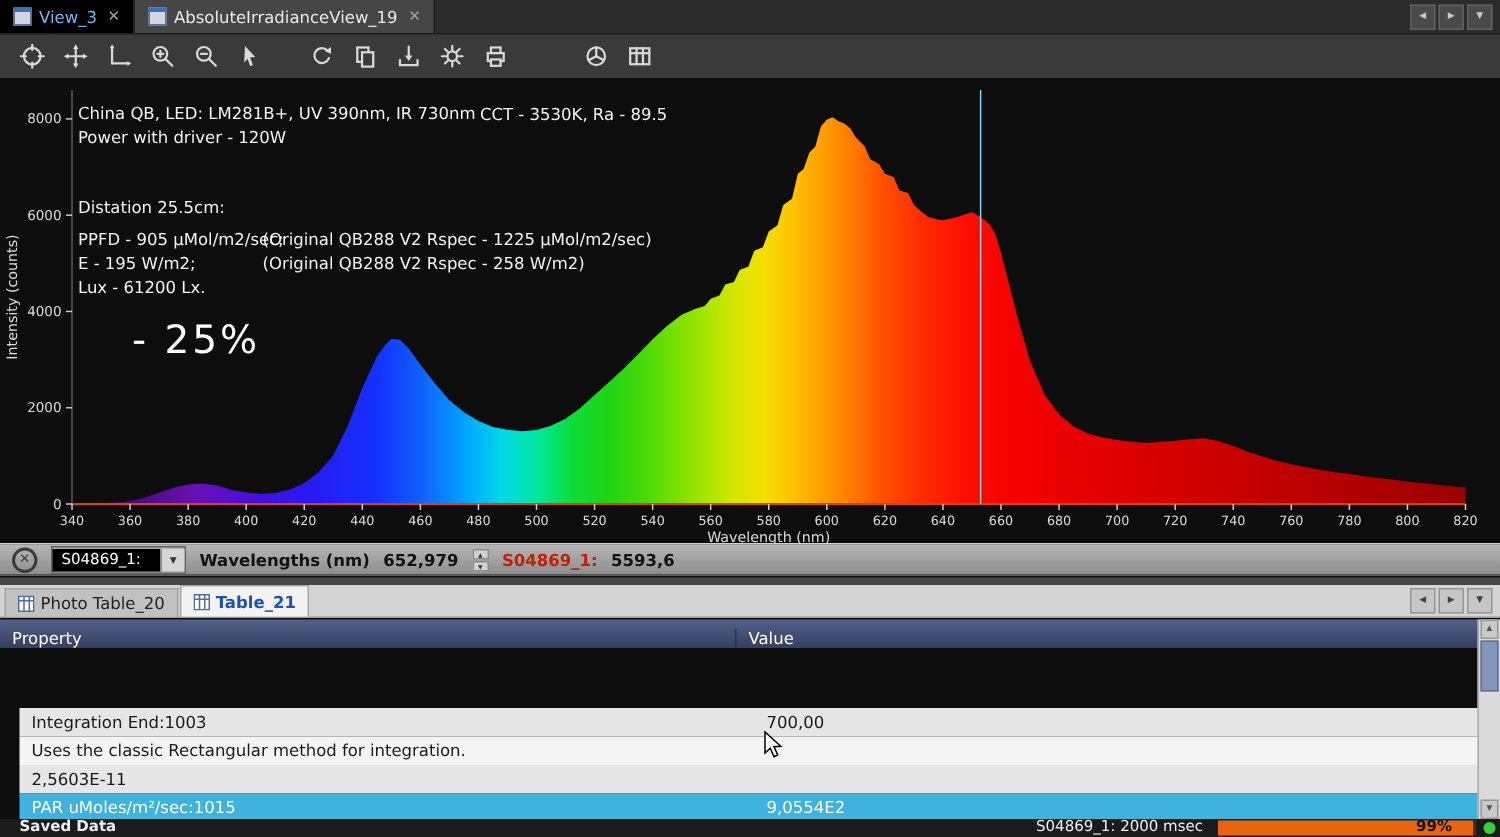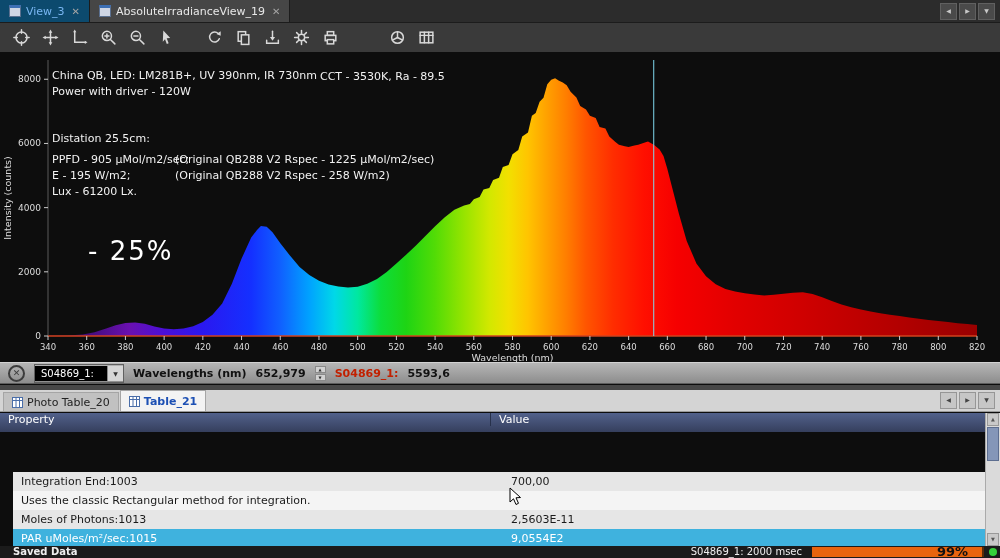--- a/index.html
+++ b/index.html
@@ -1,21 +1,21 @@
 <!DOCTYPE html>
 <html><head>
 <meta charset="utf-8">
 <style>
   html,body{margin:0;padding:0;background:#000;}
   .app{position:relative;width:1000px;height:558px;background:#0d0d0d;font-family:"DejaVu Sans",sans-serif;overflow:hidden;}
 
   
   .titlebar{position:absolute;top:0;left:0;right:0;height:22px;background:#2c2c2c;border-bottom:1px solid #1c1c1c;display:flex;align-items:stretch;}
   .dtab{display:flex;align-items:center;gap:5px;padding:0 9px;font-size:11px;cursor:default;}
-  .dtab-inactive{background:#0c4a6e;color:#79b6f2;}
+  .dtab-inactive{background:#000000;color:#79b6f2;}
   .dtab-active{background:#464646;color:#e8e8e8;border-left:1px solid #1c1c1c;border-right:1px solid #1c1c1c;}
   .winicon{display:inline-block;width:10px;height:8px;background:#cfd6e4;border:1px solid #5b708f;border-top:3px solid #3d6fb4;}
   .tab-close{color:#a5a5a5;font-size:10px;margin-left:2px;}
   .win-controls{margin-left:auto;display:flex;gap:2px;padding:3px 5px;align-items:center;}
   .wbtn{width:15px;height:15px;background:#4a4a4a;border:1px solid #606060;color:#c9c9c9;font-size:6px;line-height:13px;text-align:center;}
 
   
   .toolbar{position:absolute;top:23px;left:0;right:0;height:29px;background:#3a3a3a;border-bottom:1px solid #2a2a2a;display:flex;align-items:center;padding-left:8px;gap:3px;}
   .tbtn{width:26px;height:24px;display:flex;align-items:center;justify-content:center;border-radius:2px;}
   .tbtn svg{stroke:#d9d9d9;fill:none;stroke-width:1.4;stroke-linecap:round;}
@@ -41,21 +41,21 @@
   .splitter{position:absolute;top:385px;left:0;right:0;height:5px;background:#474747;}
 
   
   .panel-tabs{position:absolute;top:390px;left:0;right:0;height:22px;background:#d4d4d4;border-bottom:1px solid #9a9a9a;display:flex;align-items:flex-end;padding-left:3px;gap:1px;box-sizing:border-box;}
   .ptab{display:flex;align-items:center;gap:4px;height:18px;padding:0 8px;font-size:11px;background:#c1c1c1;color:#222;border:1px solid #a5a5a5;border-bottom:none;}
   .ptab-selected{background:#f3f3f3;color:#1d50b4;font-weight:bold;height:20px;}
   .pwin-controls{margin-left:auto;display:flex;gap:2px;padding:2px 5px;align-items:center;}
   .pbtn{width:15px;height:15px;background:#c6c6c6;border:1px solid #969696;color:#444;font-size:6px;line-height:13px;text-align:center;}
 
   
-  .thead{position:absolute;top:413px;left:0;width:985px;height:19px;background:linear-gradient(#52618b,#353f5d);color:#fff;font-size:11px;display:flex;align-items:flex-start;}
+  .thead{position:absolute;top:413px;left:0;width:985px;height:19px;background:linear-gradient(#52618b,#353f5d);color:#fff;font-size:11px;display:flex;align-items:flex-end;}
   .th-prop{width:482px;padding-left:8px;}
   .th-val{padding-left:8px;border-left:1px solid #27314b;}
   .tbody{position:absolute;top:432px;left:13px;width:985px;margin-top:40px;}
   .trow{height:19px;display:flex;align-items:center;font-size:11px;color:#1a1a1a;}
   .trow:nth-child(odd){background:#e6e6e6;}
   .trow:nth-child(even){background:#f4f4f4;}
   .cell-prop{width:482px;padding-left:8px;white-space:nowrap;overflow:hidden;}
   .cell-val{padding-left:8px;white-space:nowrap;}
 
   
@@ -64,21 +64,21 @@
   .vs-up{top:0;}
   .vs-down{bottom:0;}
   .vs-thumb{position:absolute;left:1px;top:14px;width:12px;height:34px;background:#8496b8;border:1px solid #5d6e90;box-sizing:border-box;}
 
   
   .statusbar{position:absolute;top:546px;left:0;right:0;height:12px;background:#1b1b1b;color:#eee;font-size:10px;display:flex;align-items:center;}
   .sb-left{font-weight:bold;padding-left:13px;line-height:12px;}
   .sb-acq{margin-left:auto;margin-right:10px;line-height:12px;}
   .progress{position:relative;width:172px;height:10px;background:#5a2a08;margin-right:5px;}
   .progress-fill{position:absolute;left:0;top:0;bottom:0;background:#e8640e;}
-  .progress-text{position:absolute;right:16px;top:0;font-size:13px;line-height:10px;color:#111;font-weight:bold;}
+  .progress-text{position:absolute;right:16px;top:0;font-size:10px;line-height:10px;color:#111;font-weight:bold;}
   .green-dot{width:8px;height:8px;border-radius:50%;background:#35d03a;margin-right:3px;flex:none;}
 
   .mouse-cursor{position:absolute;left:509px;top:487px;width:14px;height:20px;pointer-events:none;}
 </style>
 </head>
 <body>
 
 <div class="app">
 
   <div class="titlebar">
@@ -309,21 +309,21 @@
       </svg>
     <div class="anno" style="left:52px;top:17px;">China QB, LED: LM281B+, UV 390nm, IR 730nm</div>
     <div class="anno" style="left:52px;top:33px;">Power with driver - 120W</div>
     <div class="anno" style="left:320px;top:18px;">CCT - 3530K, Ra - 89.5</div>
     <div class="anno" style="left:52px;top:80px;">Distation 25.5cm:</div>
     <div class="anno" style="left:52px;top:101px;">PPFD - 905 µMol/m2/sec;</div>
     <div class="anno" style="left:175px;top:101px;">(Original QB288 V2 Rspec - 1225 µMol/m2/sec)</div>
     <div class="anno" style="left:52px;top:117px;">E - 195 W/m2;</div>
     <div class="anno" style="left:175px;top:117px;">(Original QB288 V2 Rspec - 258 W/m2)</div>
     <div class="anno" style="left:52px;top:133px;">Lux - 61200 Lx.</div>
-    <div class="anno anno-delta" style="left:88px;top:184px;text-align:right;">- 25%</div>
+    <div class="anno anno-delta" style="left:88px;top:160px;text-align:right;">- 25%</div>
   </div>
 
   <div class="strip">
     <span class="circle-x">✕</span>
     <span class="combo">
       <span class="combo-text">S04869_1:</span>
       <span class="combo-btn">▼</span>
     </span>
     <span class="strip-bold">Wavelengths (nm)</span>
     <span class="strip-bold">652,979</span>
@@ -369,21 +369,20 @@
   </div>
   <div class="tbody">
     <div class="trow">
       <div class="cell-prop">Integration End:1003</div>
       <div class="cell-val">700,00</div>
     </div>
     <div class="trow">
       <div class="cell-val">Uses the classic Rectangular method for integration.</div>
     </div>
     <div class="trow">
-      <div class="cell-prop">Moles of Photons:1013</div>
       <div class="cell-val">2,5603E-11</div>
     </div>
     <div class="trow" style="background: rgb(63, 178, 222); color: rgb(255, 255, 255);">
       <div class="cell-prop">PAR uMoles/m²/sec:1015</div>
       <div class="cell-val">9,0554E2</div>
     </div>
     <div class="trow">
       <div class="cell-prop">PAR counts:1014</div>
       <div class="cell-val">2,5603E-5</div>
     </div>

